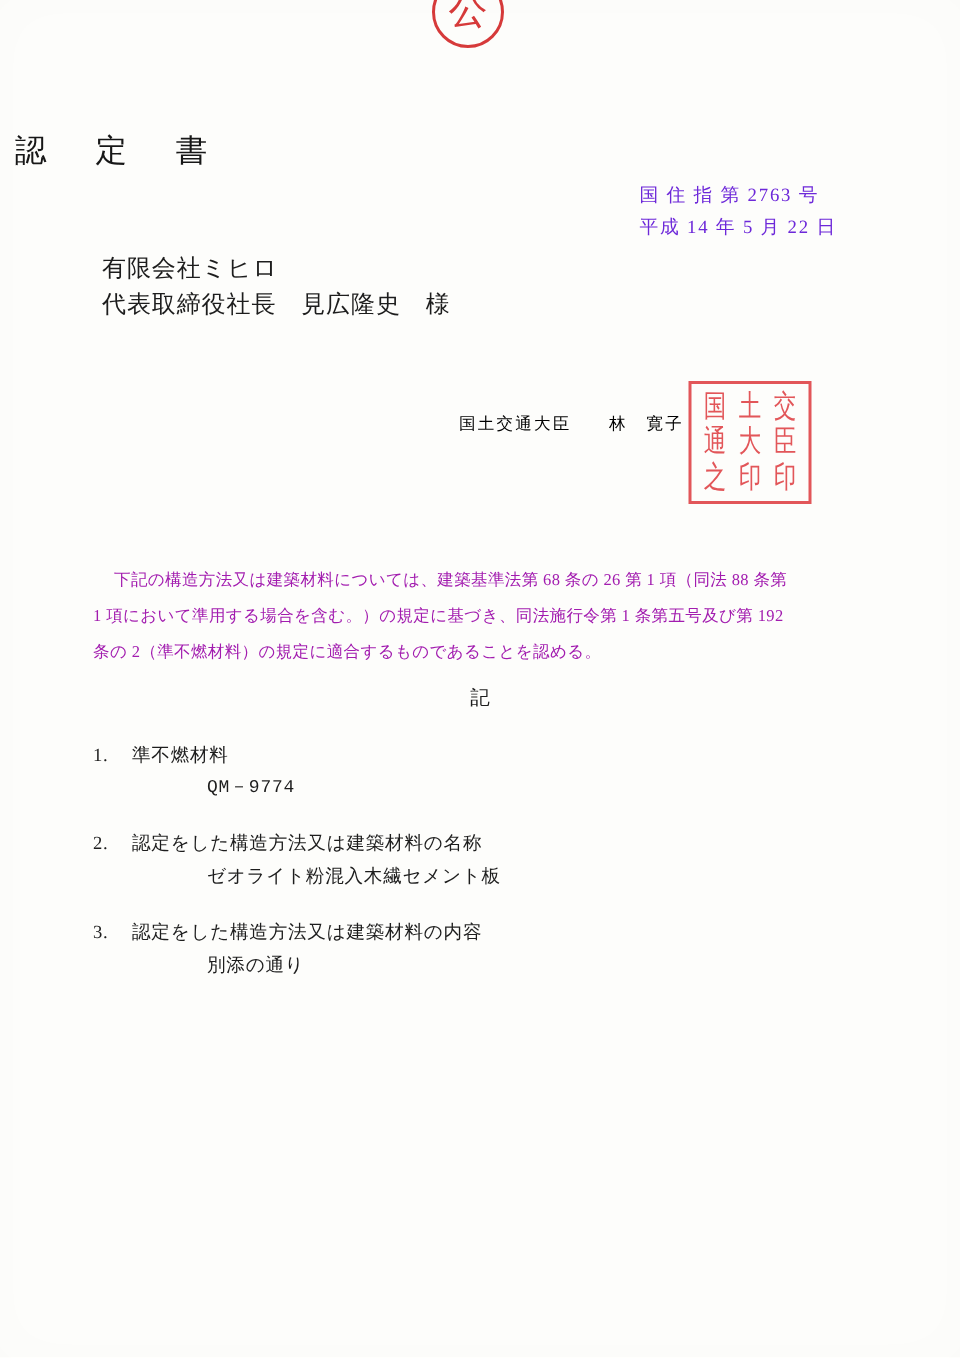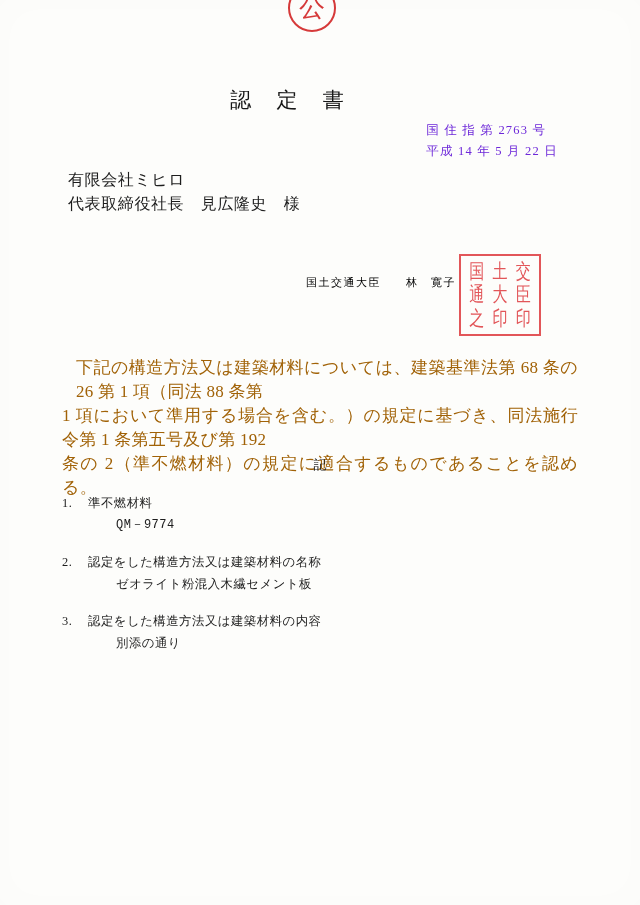--- a/index.html
+++ b/index.html
@@ -45,25 +45,25 @@
     color: #d63a3a;
     font-family: "DejaVu Serif", serif;
   }
 
   
   .doc-title {
     position: absolute;
     left: 0;
     top: 86px;
     width: 574px;
-    text-align: center;
     font-size: 21px;
     letter-spacing: 10px;
     color: #171717;
     text-indent: 10px;
+    font-family: Liberation Mono, monospace;
   }
 
   
   .meta-block {
     position: absolute;
     right: 82px;
     top: 120px;
     text-align: left;
     font-size: 12.5px;
     line-height: 21px;
@@ -125,27 +125,27 @@
     align-items: center;
     justify-content: center;
     transform: scaleY(1.35);
     letter-spacing: 0;
   }
 
   
   .body-para {
     position: absolute;
     left: 62px;
-    top: 356px;
+    top: 375px;
     width: 516px;
-    font-size: 17px;
+    font-size: 11px;
     line-height: 24px;
     letter-spacing: 0.25px;
     text-align: justify;
-    color: #a16207;
+    color: #a21caf;
   }
   .body-para .indent {
     padding-left: 14px;
   }
 
   
   .ki-mark {
     position: absolute;
     left: 0;
     top: 456px;
@@ -171,21 +171,21 @@
     display: flex;
     line-height: 22px;
     letter-spacing: 0.5px;
   }
   .item-num {
     width: 26px;
     flex: none;
     text-align: left;
   }
   .item-value {
-    margin-left: 54px;
+    margin-left: 76px;
     line-height: 23px;
     letter-spacing: 0.5px;
   }
   .item-value.mono {
     font-family: "Liberation Mono", "DejaVu Sans Mono", monospace;
     font-size: 12px;
     letter-spacing: 0.5px;
   }
 
   

